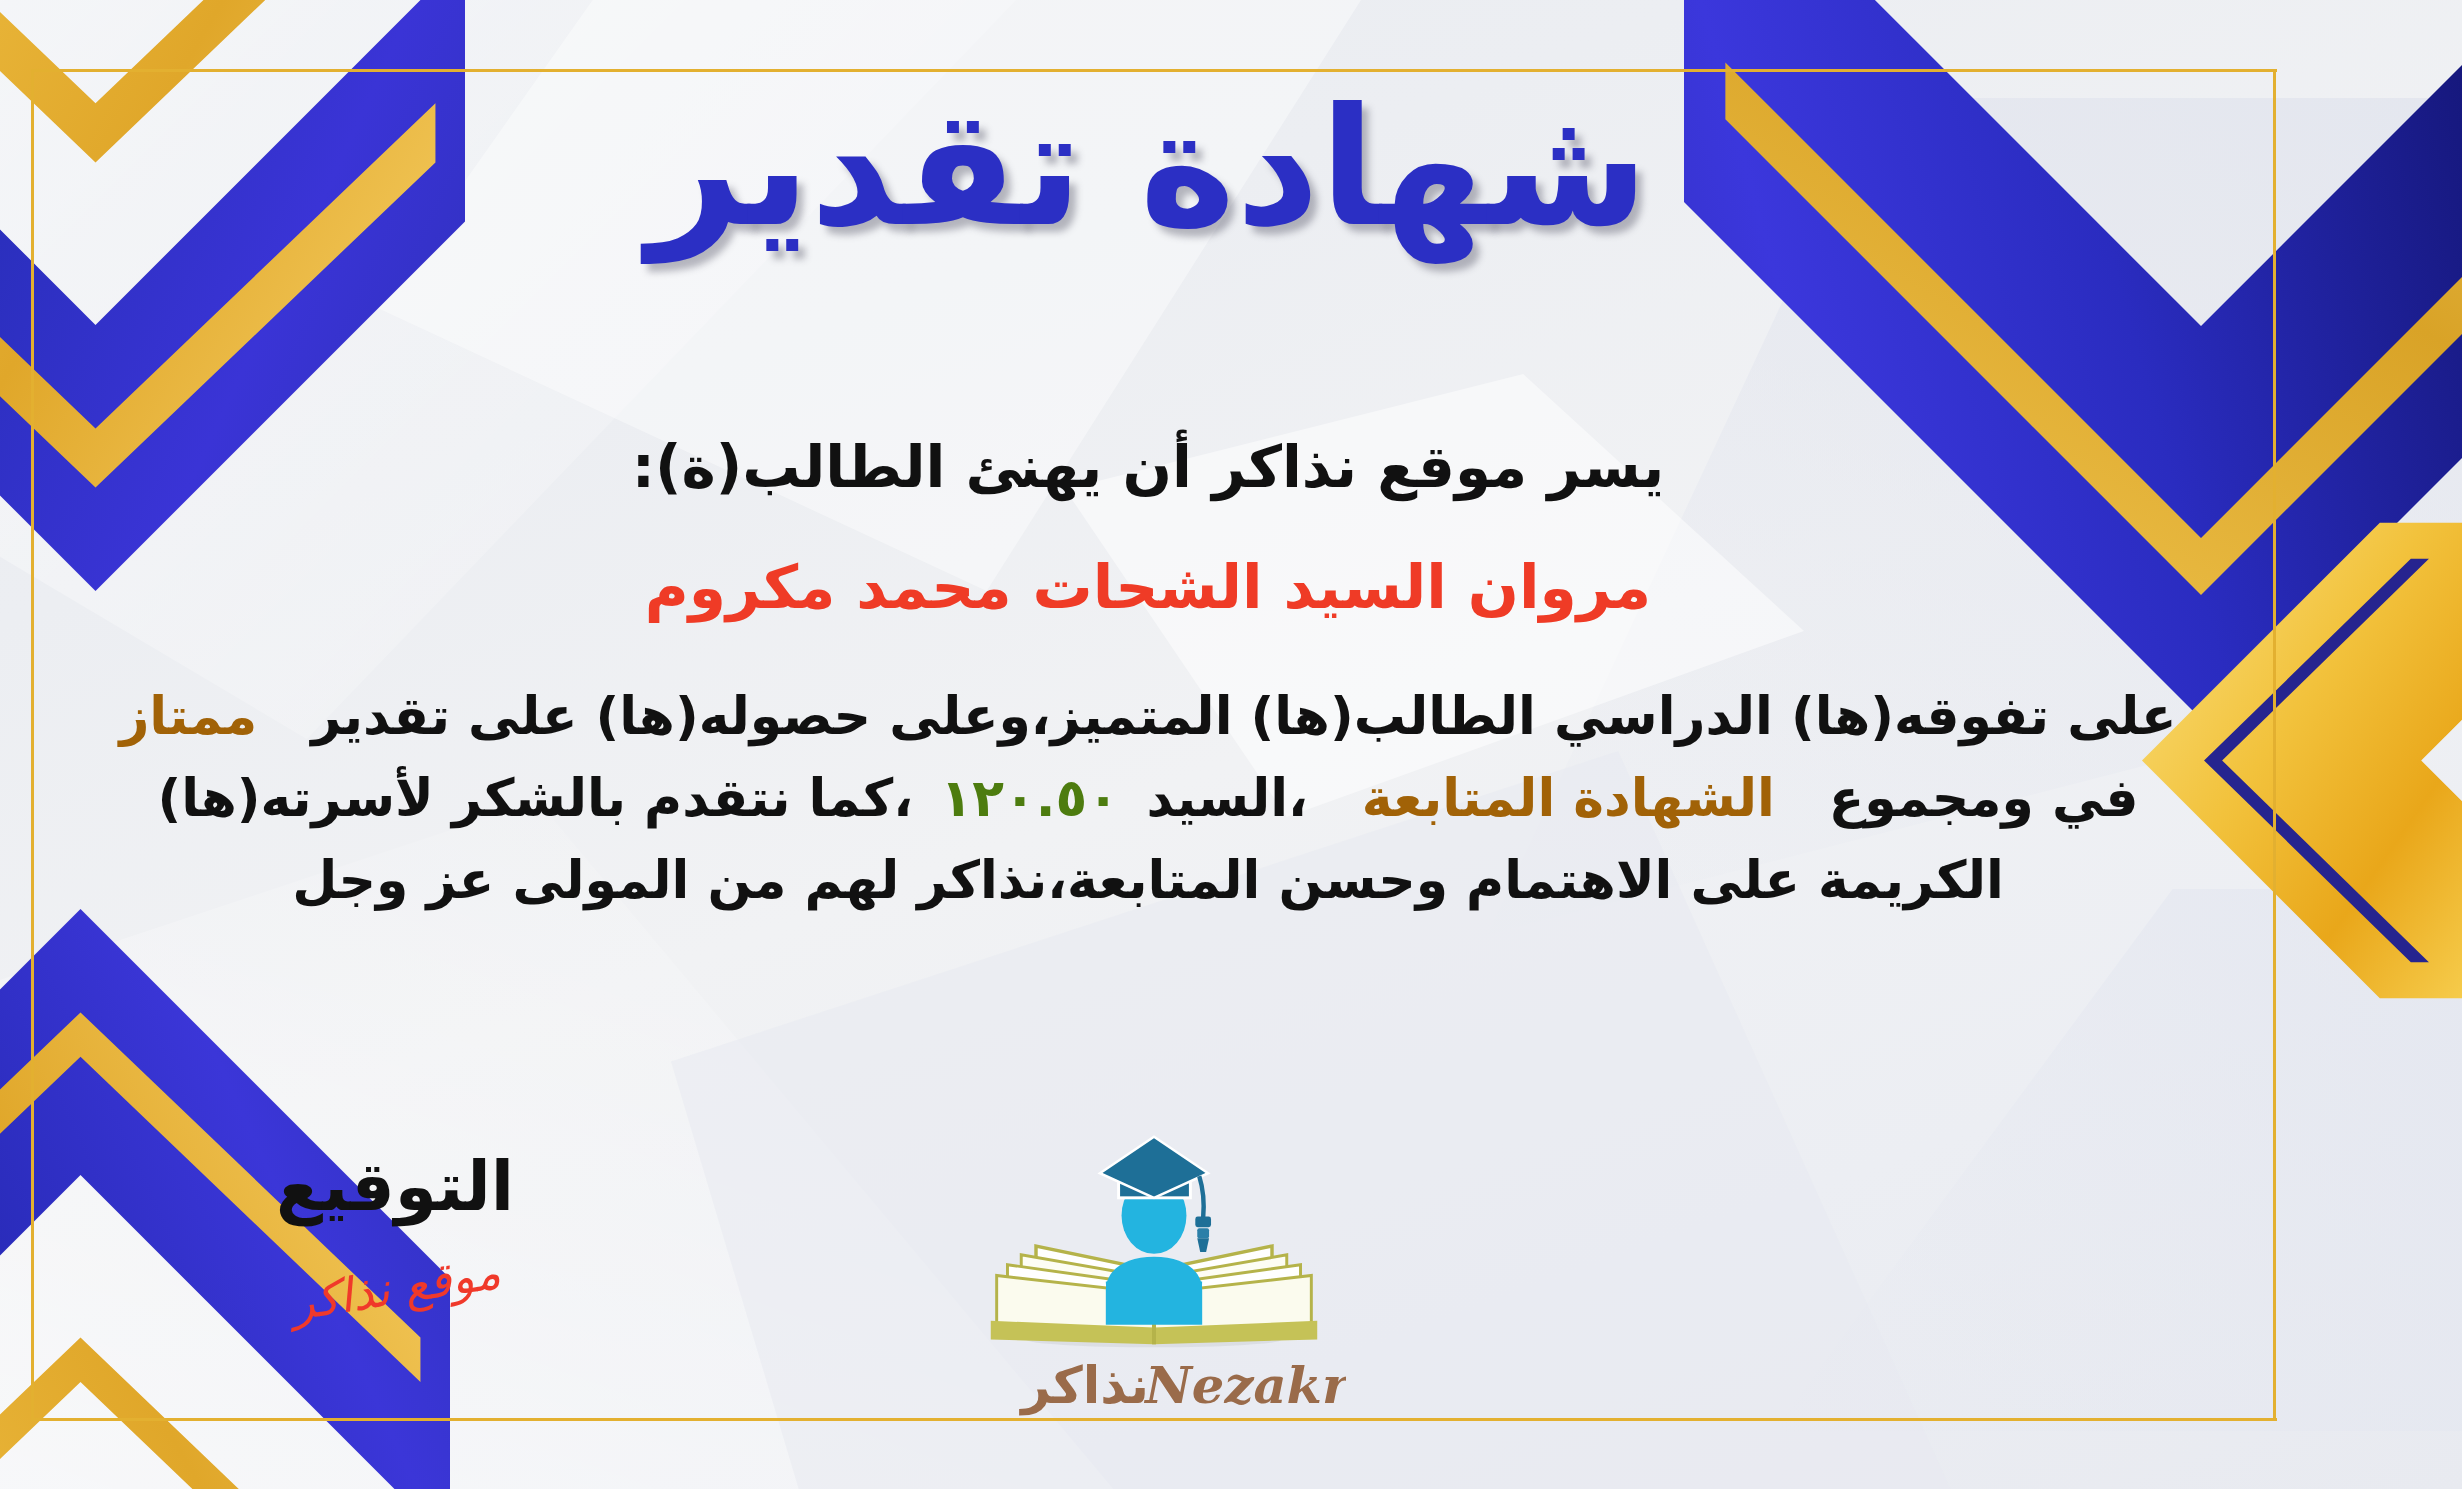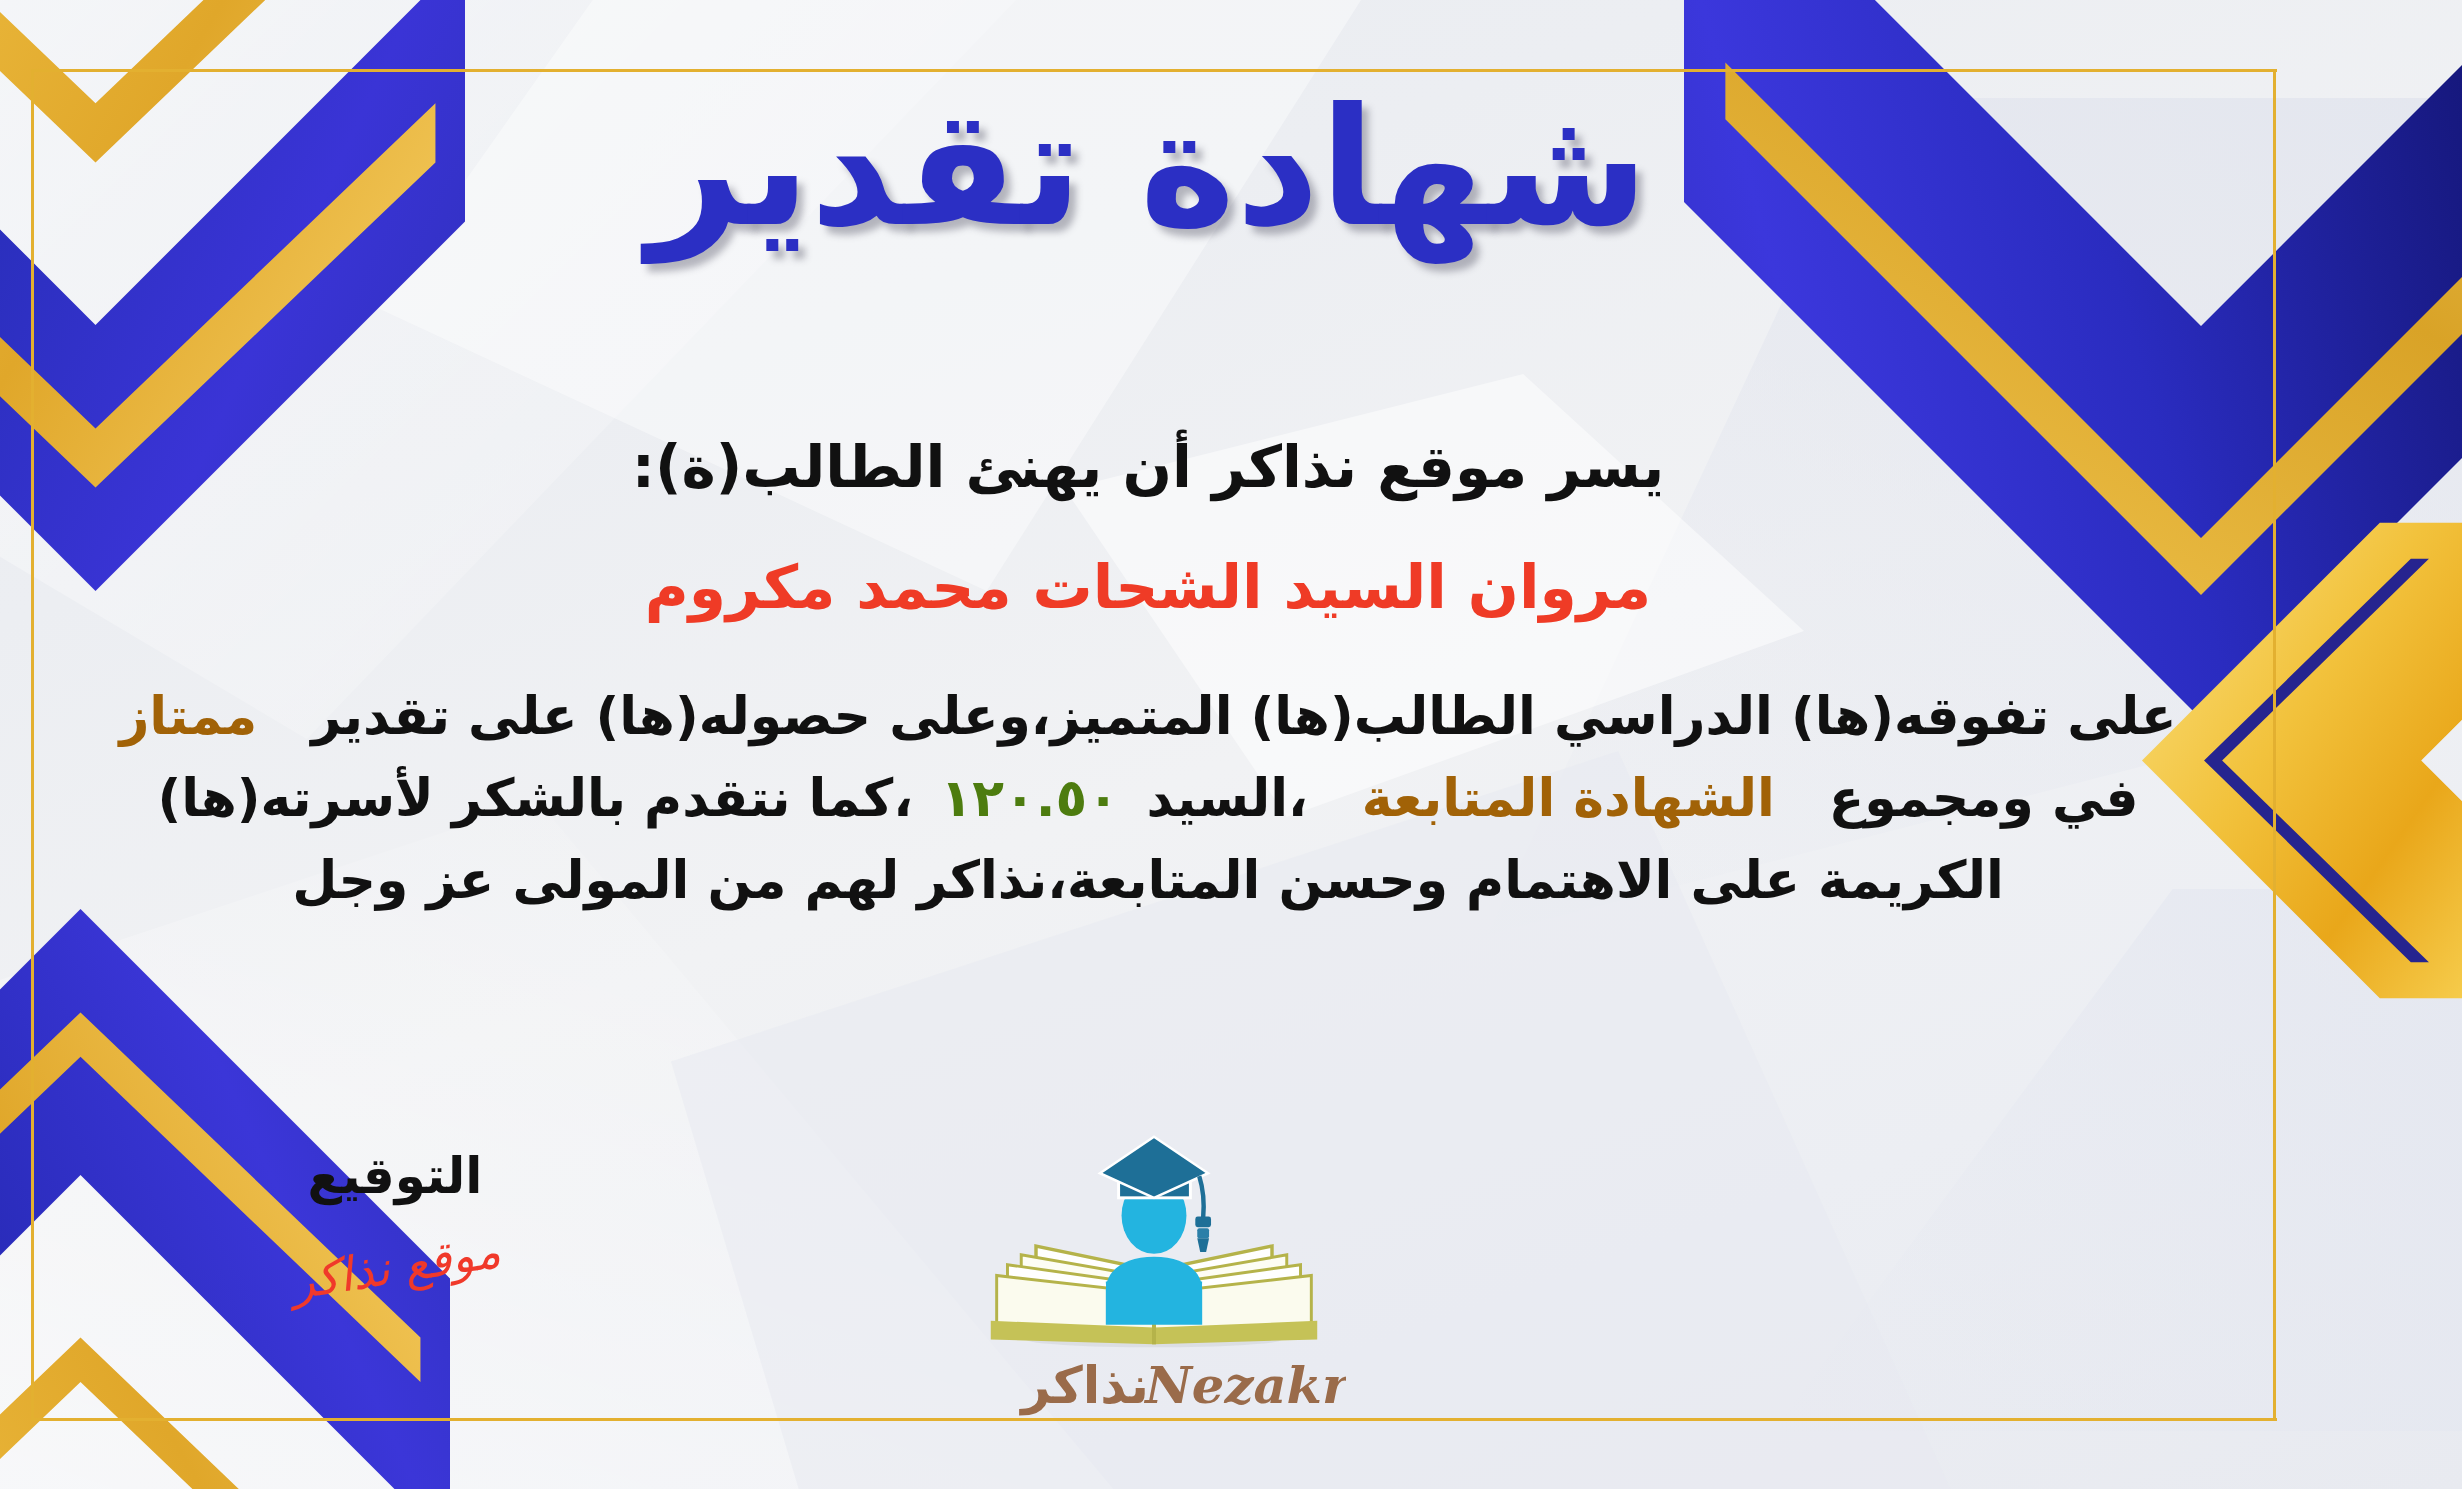--- a/index.html
+++ b/index.html
@@ -177,21 +177,21 @@
 
   .sig-block{
     position:absolute;
     left:374px;
     top:1147px;
     width:374px;
     text-align:center;
     direction:rtl;
   }
   .sig-label{
-    font-size:50px;
+    font-size:68px;
     font-weight:700;
     color:#111111;
   }
   .sig-mark{
     margin-top:34px;
     font-size:47px;
     color:#f0392a;
     font-family:"DejaVu Serif","Liberation Serif",serif;
     font-style:italic;
     transform:rotate(-9deg);

